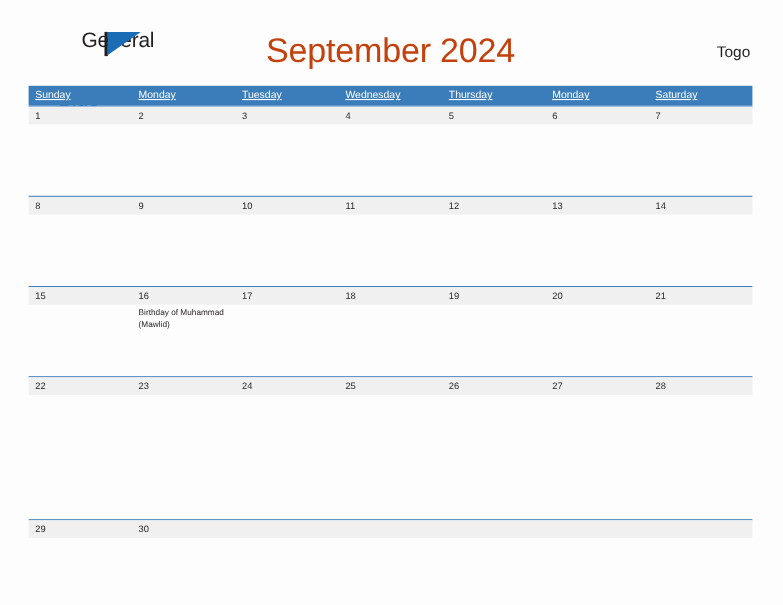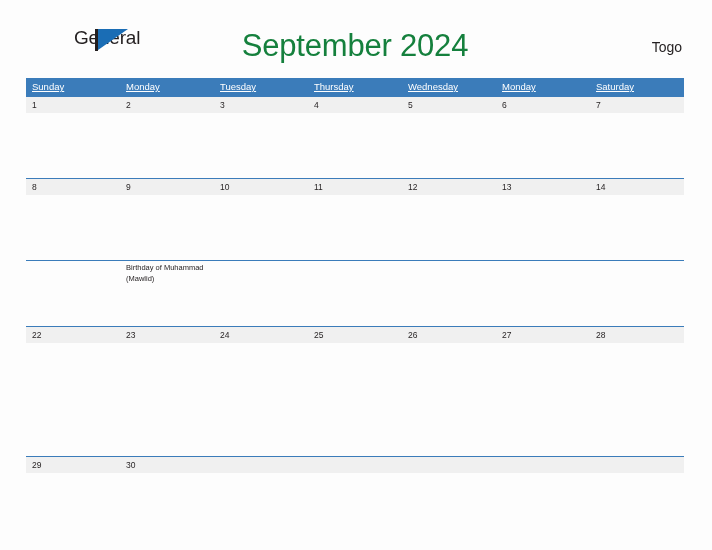--- a/index.html
+++ b/index.html
@@ -83,21 +83,21 @@
   }
 
   .cal-title {
     position: absolute;
     left: 0;
     right: 0;
     top: 2px;
     text-align: center;
     font-size: 31px;
     line-height: 40px;
-    color: #15803d;
+    color: #c2410c;
     font-weight: normal;
     letter-spacing: -0.2px;
   }
 
   .country {
     position: absolute;
     right: 2px;
     top: 14px;
     font-size: 14px;
     line-height: 18px;
@@ -201,22 +201,22 @@
     <div class="country">Togo</div>
 
   </div>
 
   <div class="calendar">
 
     <div class="dow-row">
       <div class="dow">Sunday</div>
       <div class="dow">Monday</div>
       <div class="dow">Tuesday</div>
+      <div class="dow">Wednesday</div>
       <div class="dow">Thursday</div>
-      <div class="dow">Wednesday</div>
       <div class="dow">Monday</div>
       <div class="dow">Saturday</div>
     </div>
 
     <div class="week">
       <div class="week-dates">
         <div class="daynum">1</div>
         <div class="daynum">2</div>
         <div class="daynum">3</div>
         <div class="daynum">4</div>
@@ -278,20 +278,29 @@
         <div class="cell">
             <div class="event"></div>
           </div>
         <div class="cell">
             <div class="event"></div>
           </div>
       </div>
     </div>
 
     <div class="week">
+      <div class="week-dates">
+        <div class="daynum">15</div>
+        <div class="daynum">16</div>
+        <div class="daynum">17</div>
+        <div class="daynum">18</div>
+        <div class="daynum">19</div>
+        <div class="daynum">20</div>
+        <div class="daynum">21</div>
+      </div>
       <div class="week-body">
         <div class="cell">
             <div class="event"></div>
           </div>
         <div class="cell">
             <div class="event">Birthday of Muhammad (Mawlid)</div>
           </div>
         <div class="cell">
             <div class="event"></div>
           </div>

